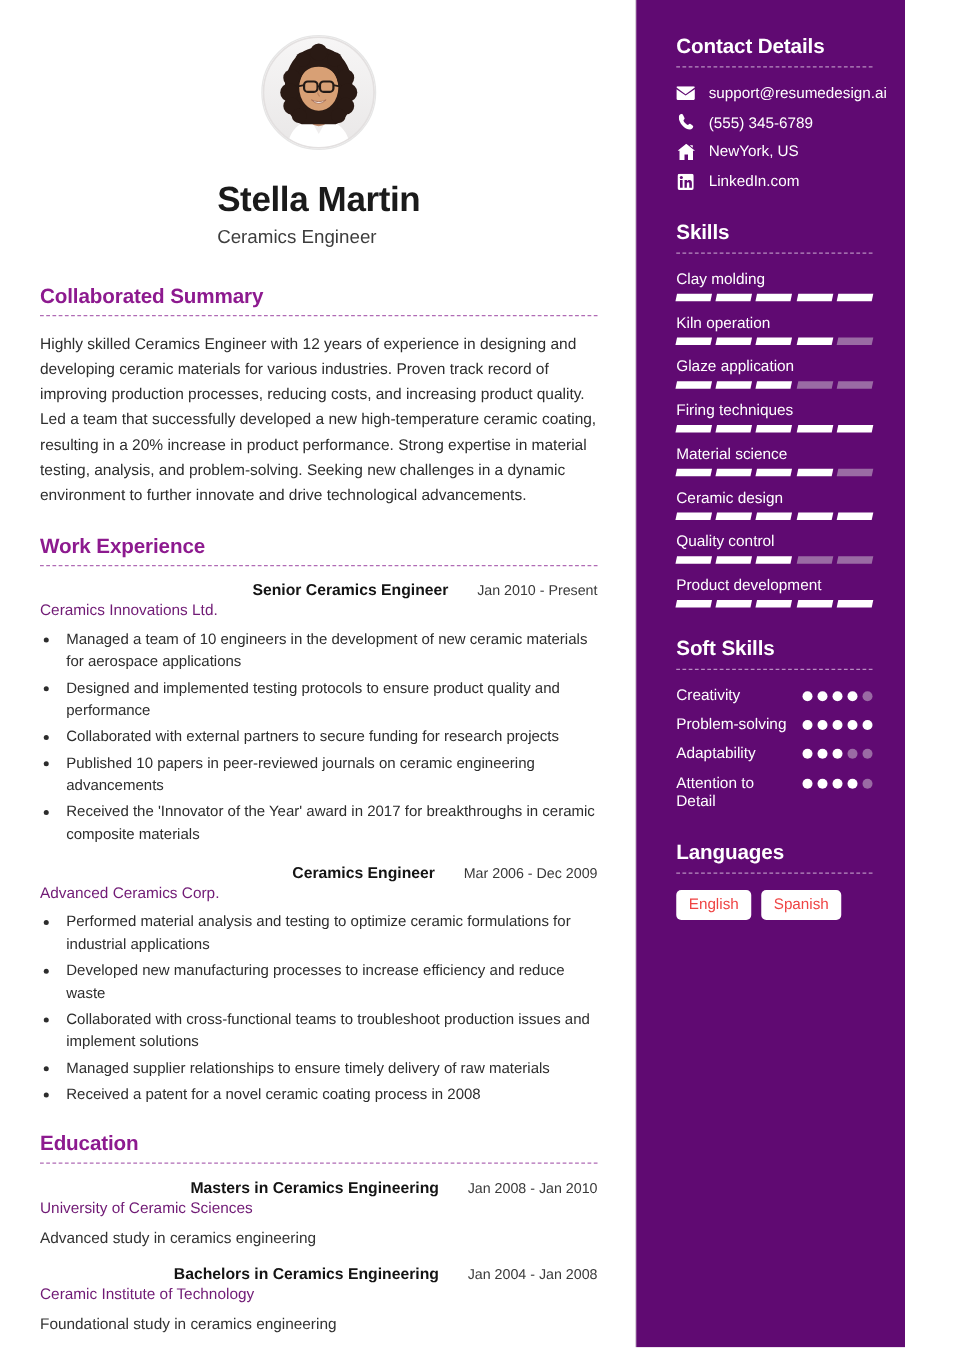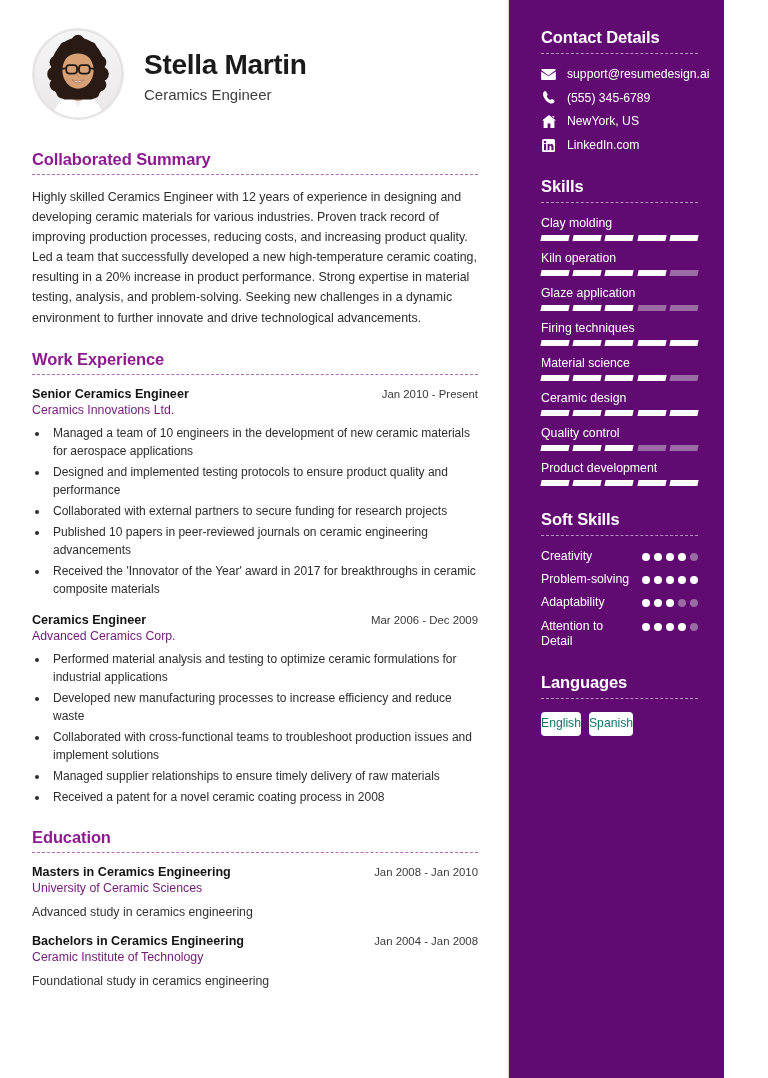--- a/index.html
+++ b/index.html
@@ -29,20 +29,21 @@
     background: #ffffff;
     border-right: 1px solid #d8cfda;
   }
 
   
   .header {
     display: flex;
     align-items: center;
     gap: 20px;
     margin-bottom: 30px;
+    flex-direction: column;
   }
   .avatar {
     width: 92px;
     height: 92px;
     min-width: 92px;
     border-radius: 50%;
     overflow: hidden;
     border: 1px solid #e6e6e6;
     background: #f4f2f2;
     position: relative;
@@ -84,23 +85,23 @@
     font-size: 12.4px;
     line-height: 1.62;
     color: #2d2d2d;
     text-align: left;
   }
 
   
   .entry { margin-bottom: 15px; }
   .entry-head {
     display: flex;
-    justify-content: space-between;
+    justify-content: flex-end;
     align-items: baseline;
-    gap: 10px;
+    gap: 23px;
   }
   .entry-role {
     font-size: 12.6px;
     font-weight: bold;
     color: #141414;
   }
   .entry-date {
     font-size: 11.4px;
     color: #3a3a3a;
     white-space: nowrap;
@@ -222,23 +223,23 @@
   .dot.on { background: #ffffff; }
 
   
   .lang-wrap {
     display: flex;
     flex-wrap: wrap;
     gap: 8px;
   }
   .lang-chip {
     background: #ffffff;
-    color: #0f766e;
+    color: #ef4444;
     font-size: 12.2px;
-    padding: 4px 0 5px;
+    padding: 4px 10px 5px;
     border-radius: 4px;
     line-height: 1.2;
   }
 </style>
 </head>
 <body>
 
 <div class="resume">
 
   <div class="main-col">

